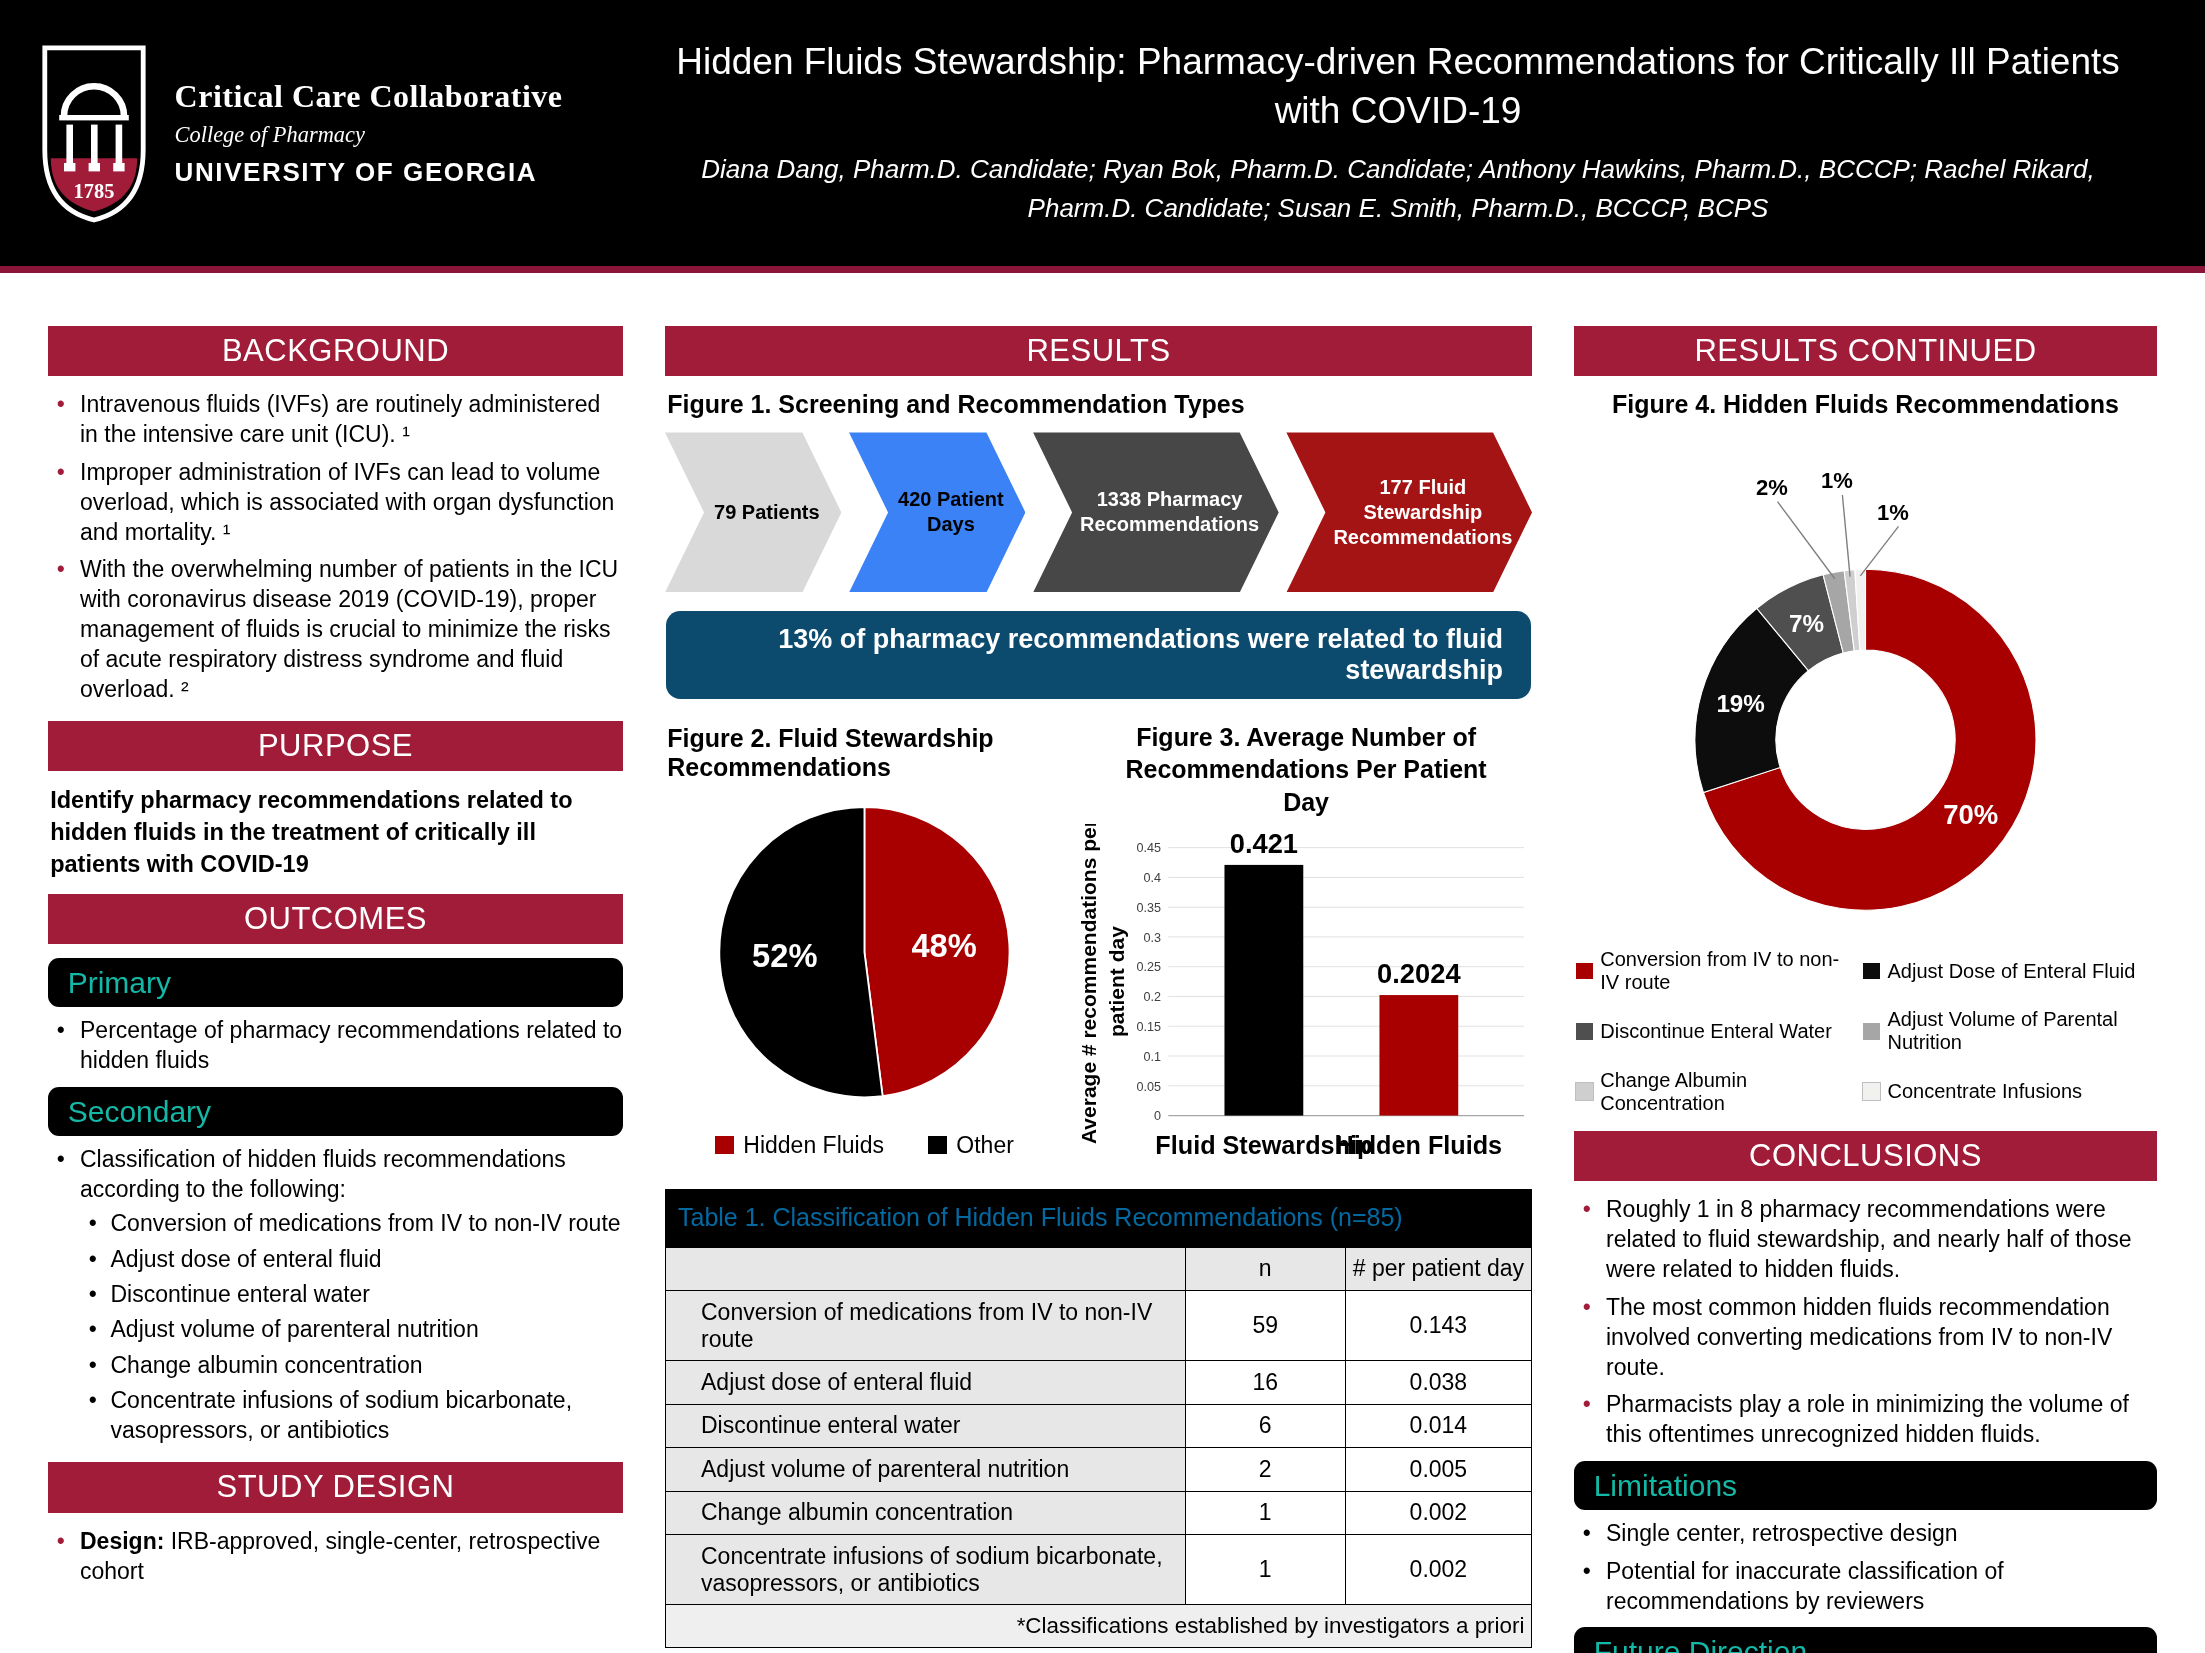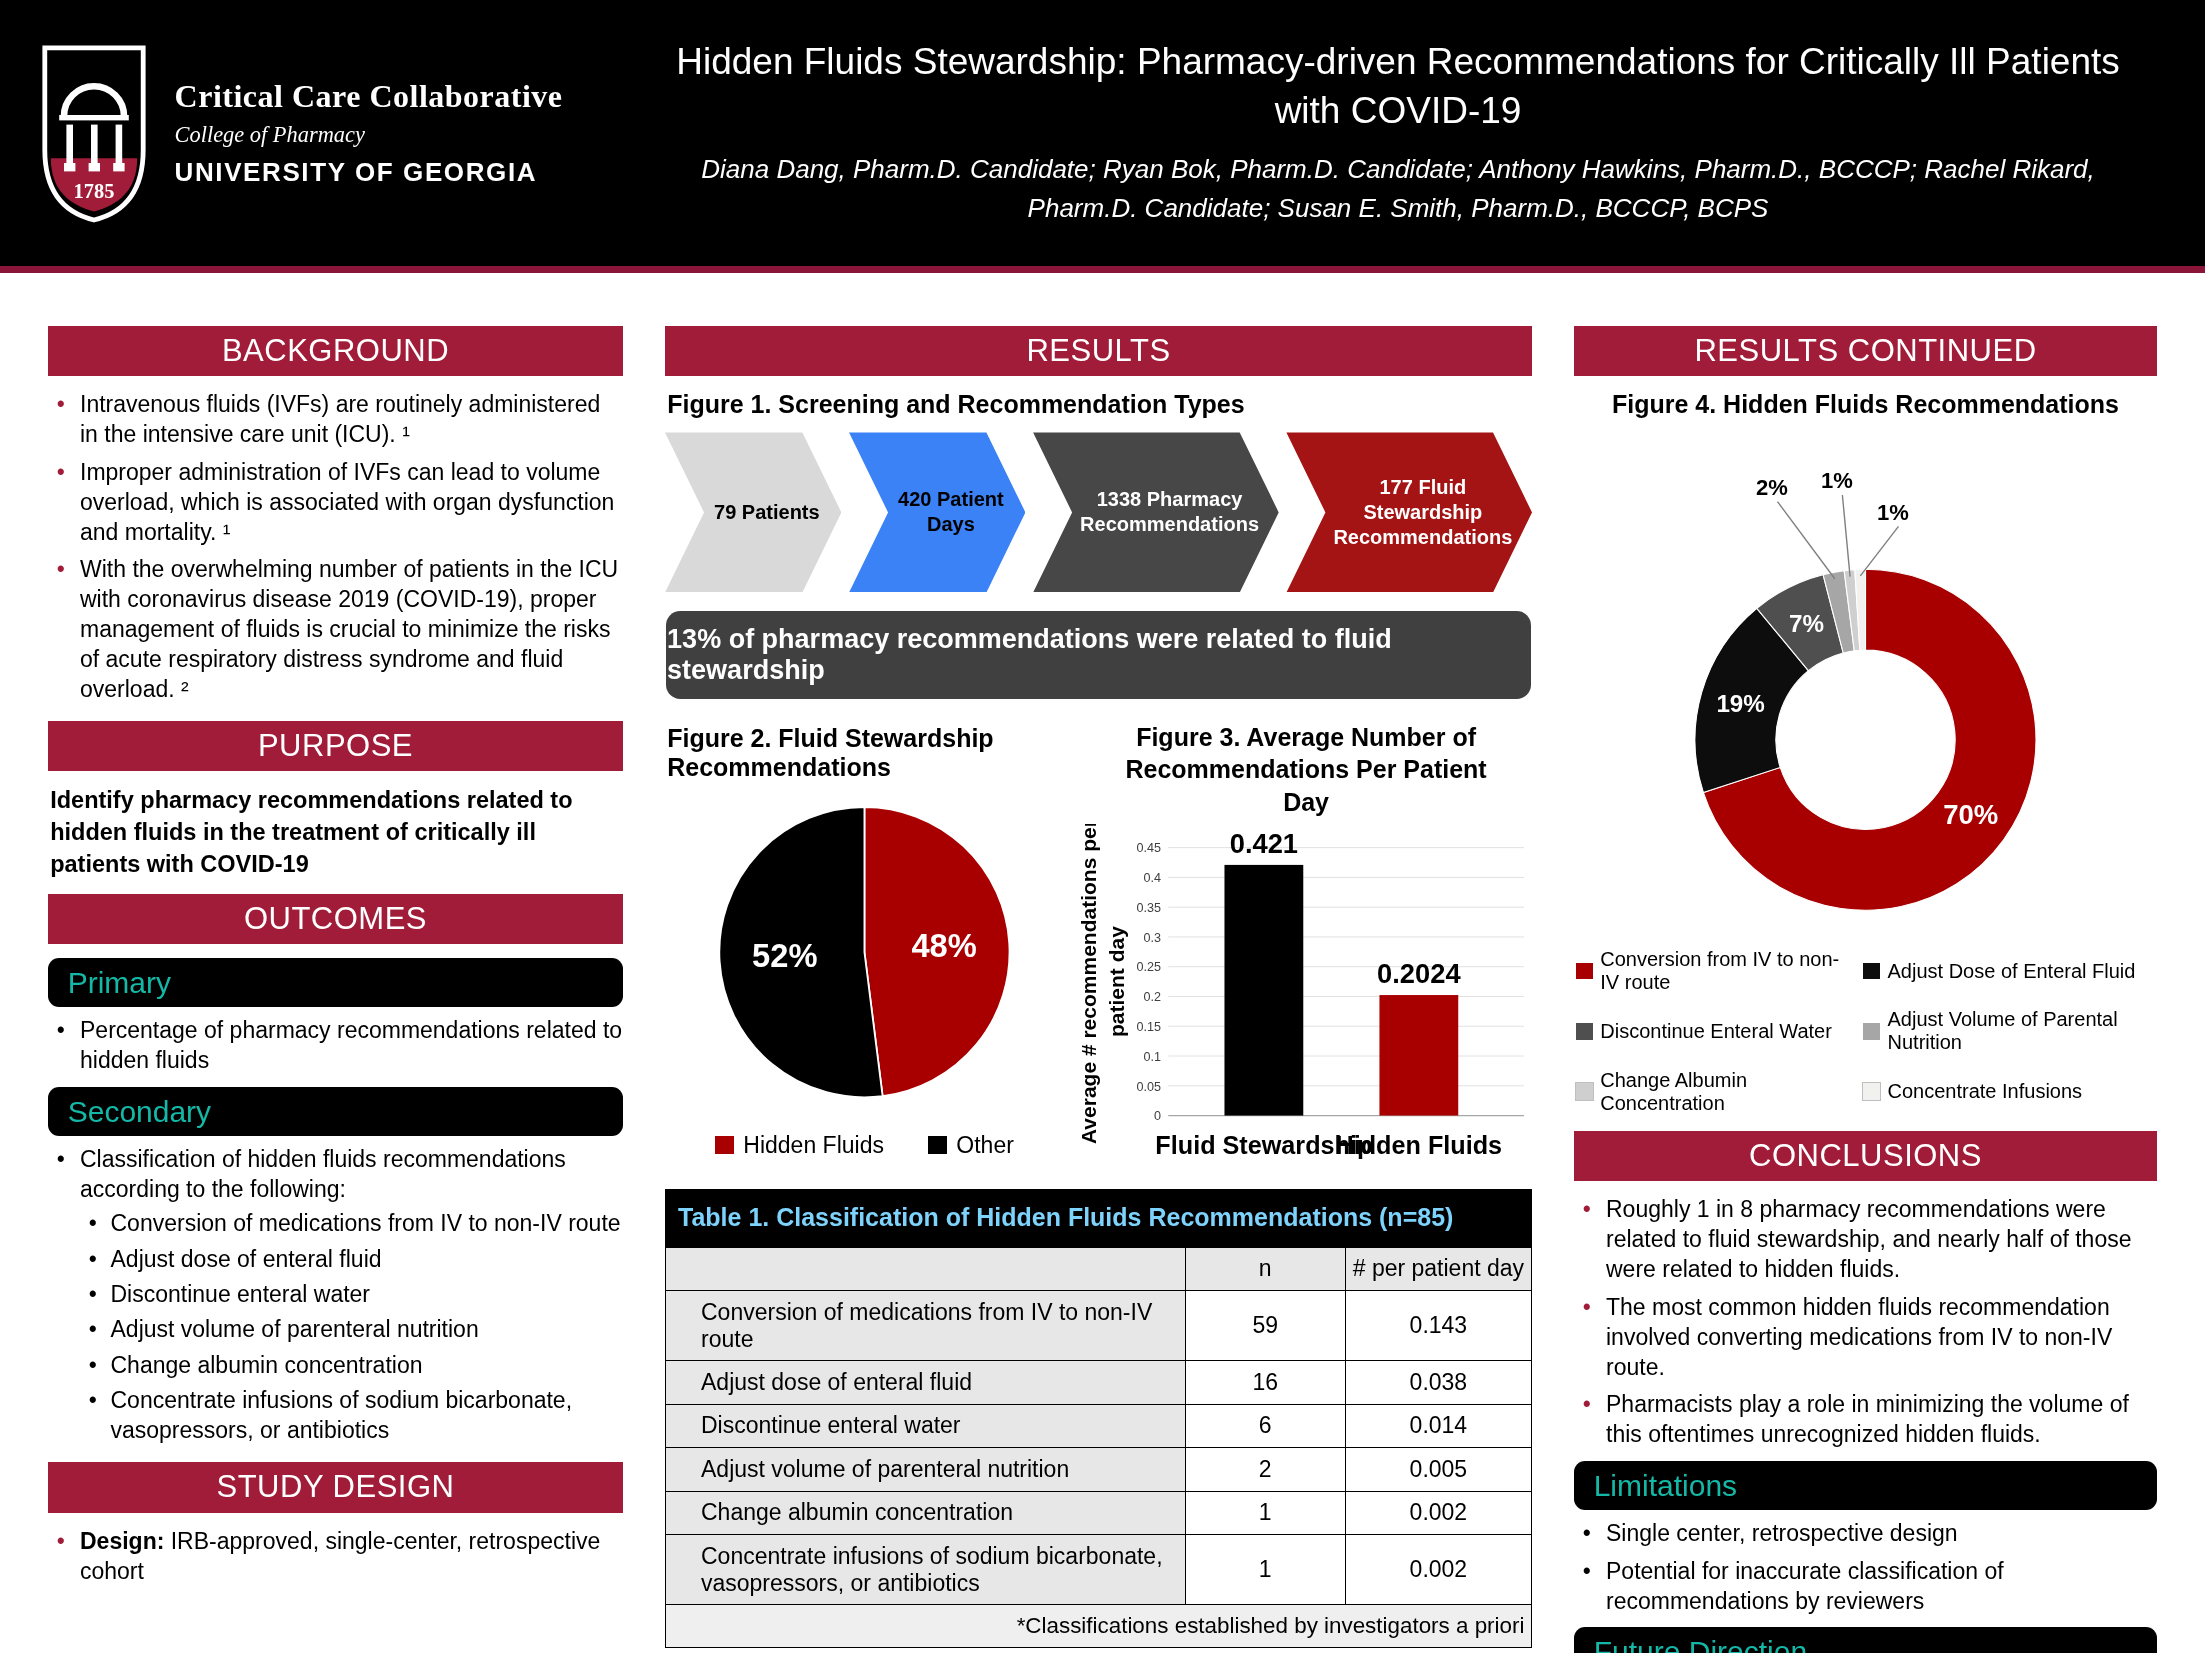--- a/index.html
+++ b/index.html
@@ -62,36 +62,36 @@
   .figcap.center { text-align: center; margin-left: 0; }
 
   .chevrons { display: flex; gap: 7.7px; height: 160px; margin-bottom: 18.6px; }
   .chev {
     flex: 1 1 0; display: flex; align-items: center; justify-content: center;
     text-align: center; font-weight: 700; font-size: 20px; line-height: 1.25;
     padding: 5.5px 19.7px 5.5px 47px;
     clip-path: polygon(0% 0%, calc(100% - 39px) 0%, 100% 50%, calc(100% - 39px) 100%, 0% 100%, 39px 50%);
   }
   .banner {
-    background: #404040; color: #fff; border-radius: 14.2px; text-align: left;
-    font-size: 27px; font-weight: 600; padding: 13px 1px; margin: 5.5px 1.1px 22px 1.1px;
+    background: #0c4a6e; color: #fff; border-radius: 14.2px; text-align: right;
+    font-size: 27px; font-weight: 600; padding: 13px 28px; margin: 5.5px 1.1px 22px 1.1px;
   }
   .fig23row { display: flex; gap: 16.4px; margin-bottom: 18.6px; }
   .fig2 { flex: 0 0 46%; }
   .fig2 svg { width: 94%; display: block; margin: 0 auto; }
   .fig3 { flex: 1; }
   .fig3 .figcap { max-width: 372px; margin: 0 auto 5.5px auto; line-height: 1.3; }
   .fig3 svg { width: 100%; display: block; }
   .legend-row { display: flex; justify-content: center; gap: 44px; margin-top: 9.8px; }
   .legend-item { display: flex; align-items: center; gap: 9.8px; font-size: 23px; font-weight: 500; }
   .swatch { width: 18.6px; height: 18.6px; flex: 0 0 auto; }
 
   .tablewrap { margin-top: 3.3px; }
   .tabletitle {
-    background: #000; color: #7dd3fc; font-size: 25px; font-weight: 700;
+    background: #000; color: #0369a1; font-size: 25px; font-weight: 400;
     padding: 14.2px 0 14.2px 13px;
   }
   table.t1 { width: 100%; border-collapse: collapse; }
   table.t1 th, table.t1 td { border: 1.6px solid #000; font-size: 23px; padding: 7.7px 6.6px; }
   table.t1 th { background: #E7E7E7; font-weight: 500; text-align: center; }
   table.t1 td.lbl { background: #E7E7E7; text-align: left; padding-left: 35px; }
   table.t1 td.num { background: #fff; text-align: center; }
   table.t1 th.c1 { width: 60%; }
   table.t1 th.c2 { width: 18.5%; }
   table.t1 th.c3 { width: 21.5%; }

